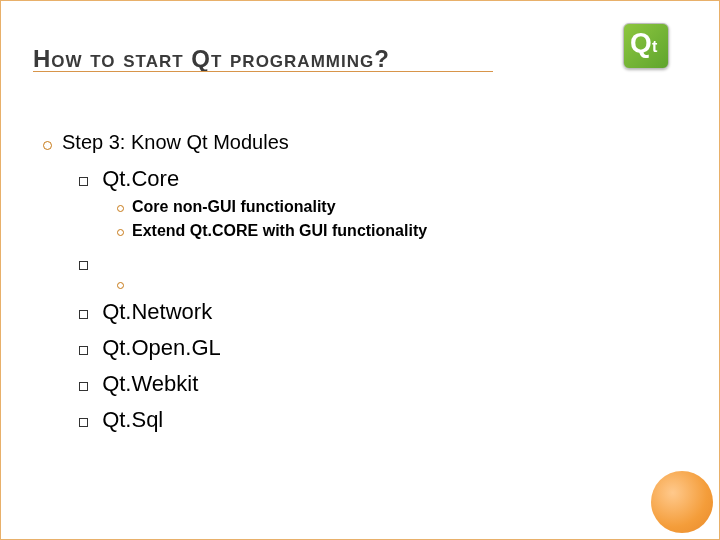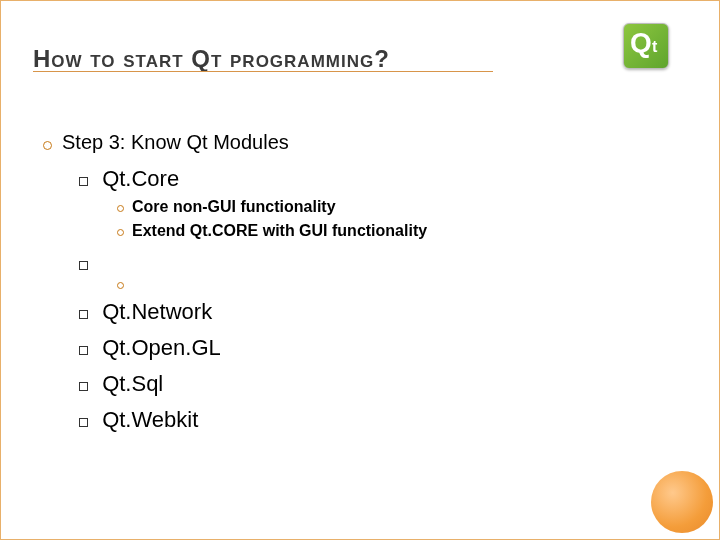--- a/index.html
+++ b/index.html
@@ -173,22 +173,22 @@
     <div class="lvl2">
       <span class="lvl2-bullet"></span>
       <span>Qt.Network</span>
     </div>
     <div class="lvl2">
       <span class="lvl2-bullet"></span>
       <span>Qt.Open.GL</span>
     </div>
     <div class="lvl2">
       <span class="lvl2-bullet"></span>
-      <span>Qt.Sql</span>
+      <span>Qt.Webkit</span>
     </div>
     <div class="lvl2">
       <span class="lvl2-bullet"></span>
-      <span>Qt.Webkit</span>
+      <span>Qt.Sql</span>
     </div>
   </div>
 
   <div class="orange-circle"></div>
 </div>
 
 </body></html>

